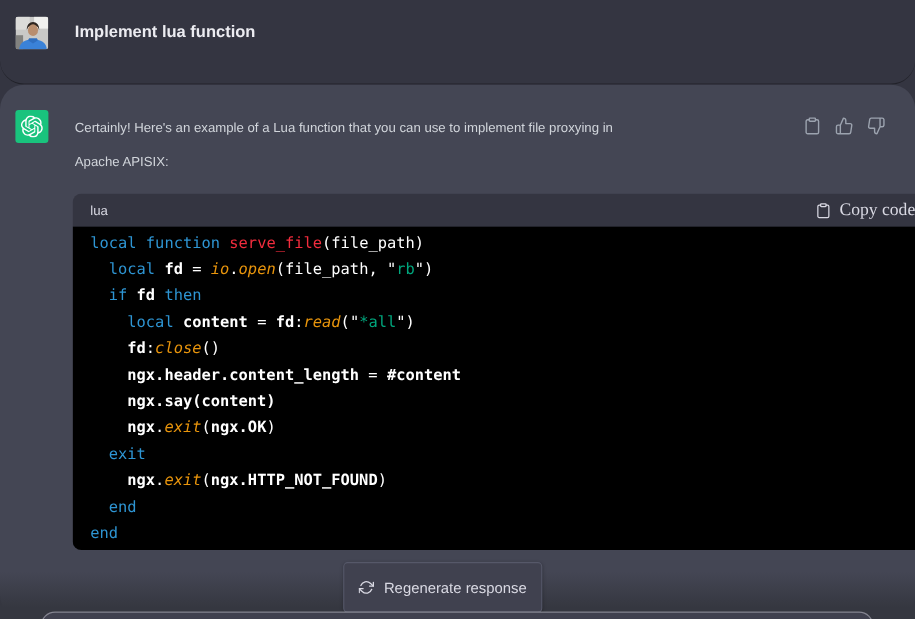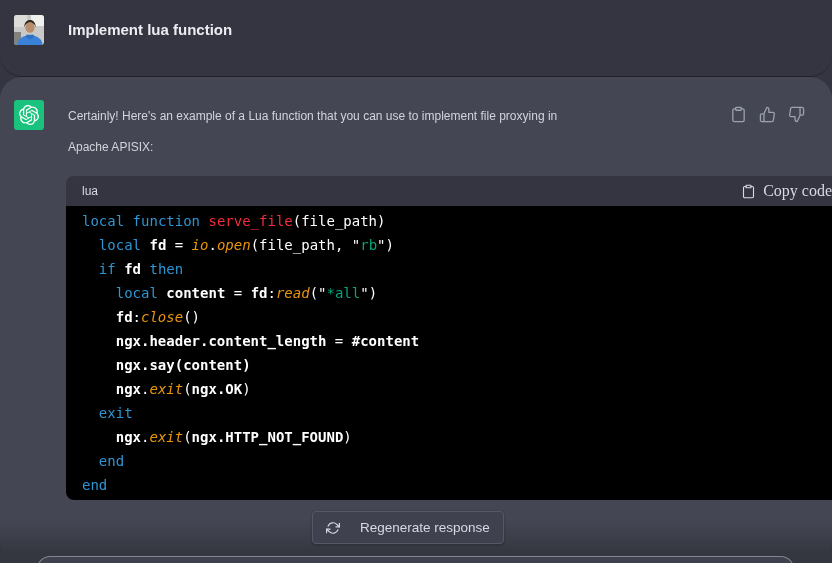--- a/index.html
+++ b/index.html
@@ -82,22 +82,22 @@
   .tok-st { color:var(--string,#00a67d); }
   .tok-id { color:var(--code-text,#ffffff); font-weight:700;margin-top:40px; }
   .tok-pl { color:var(--code-text,#ffffff); }
 
   .bottom-gradient {
     position:absolute; left:0; top:443px; width:832px; height:43px;
     background:linear-gradient(180deg, rgba(53,55,64,0) 0%, #353740 75%);
     pointer-events:none;
   }
   .regenerate-btn {
-    position:absolute; left:312px; top:434px; height:33px;
-    display:flex; align-items:center; gap:20px; padding:0 13px;
+    position:absolute; left:312px; top:434px; height:46px;
+    display:flex; align-items:center; gap:9px; padding:0 13px;
     background:var(--button-bg,#40414f);
     border:1px solid var(--button-border,#565869);
     border-radius:4px; cursor:pointer;
     color:var(--muted-text,#d9d9e3);
     font-family:"Liberation Sans", sans-serif; font-size:13.5px;
     box-shadow:0 1px 3px rgba(0,0,0,0.25);
   }
   .regenerate-btn svg { width:14px; height:14px; }
   .chat-input {
     position:absolute; left:37px; top:479px; width:757px; height:28px;

